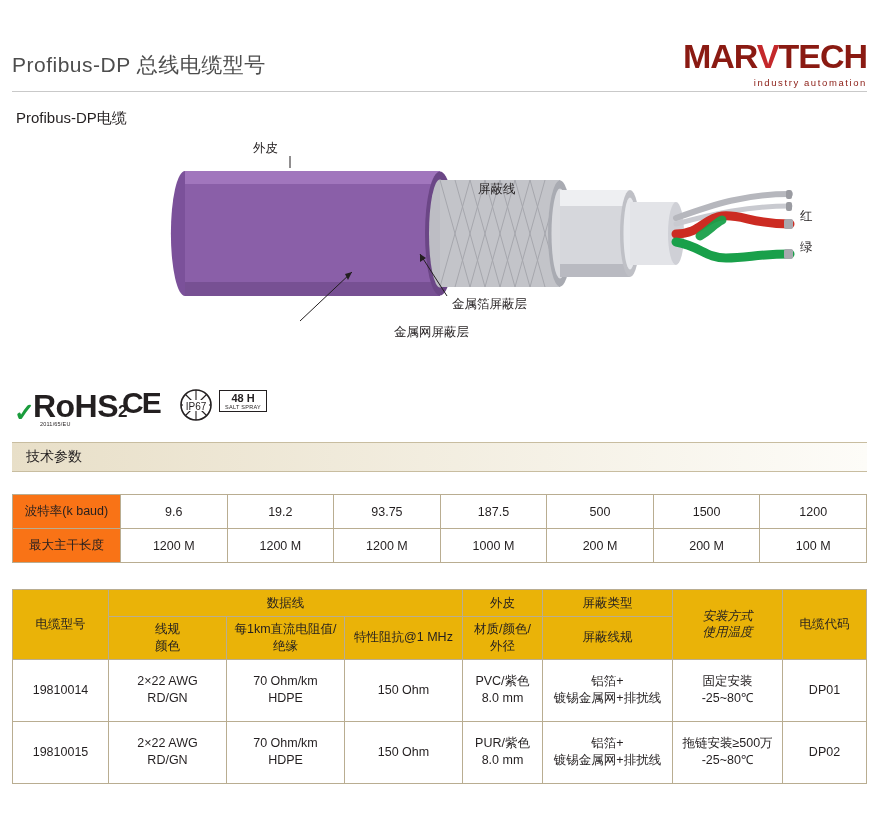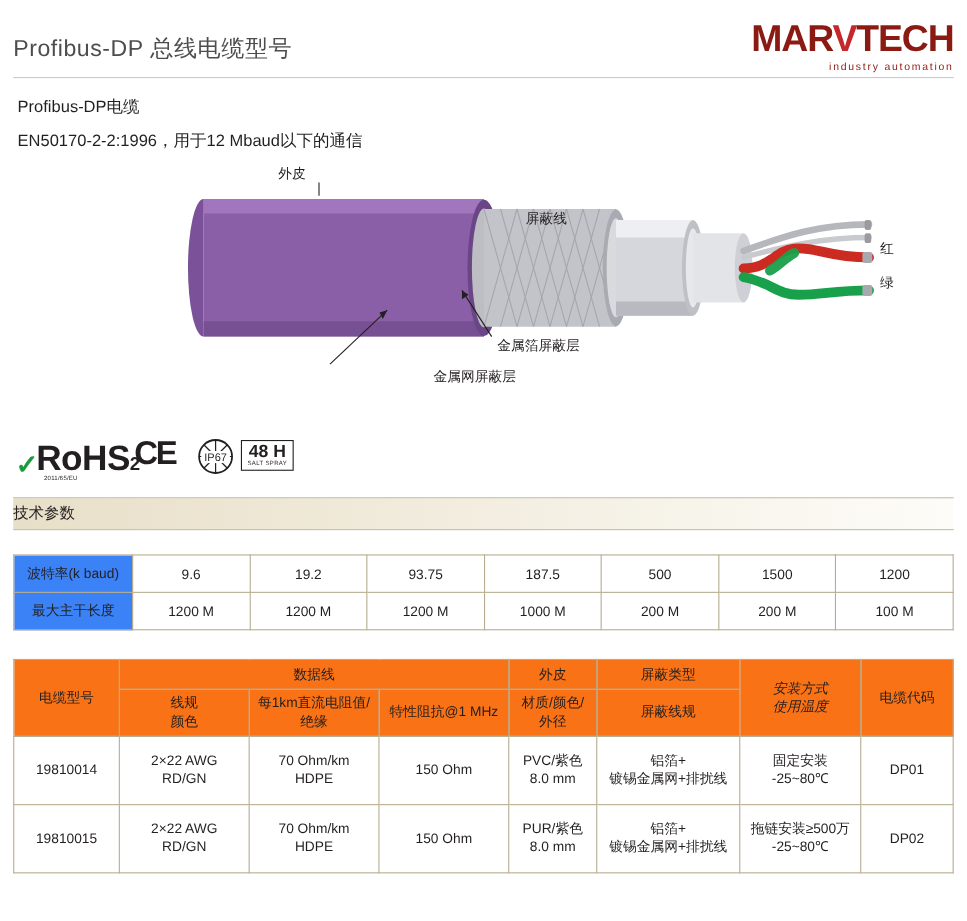--- a/index.html
+++ b/index.html
@@ -12,20 +12,21 @@
     color: #231f20;
     position: relative;
     overflow: hidden;
   }
 
   
   .header {
     position: relative;
     height: 72px;
     padding: 0 28px;
+    margin-top: 21px;
   }
   .page-title {
     position: absolute;
     left: 12px;
     top: 30px;
     font-size: 21px;
     color: #4d4d4d;
     letter-spacing: 0.5px;
     white-space: nowrap;
   }
@@ -129,32 +130,33 @@
     letter-spacing: -2px;
   }
   .ip67 { left: 165px; top: 6px; }
   .salt { left: 205px; top: 8px; }
   .salt-box {
     border: 1.5px solid #231f20;
     padding: 2px 5px 1px 5px;
     text-align: center;
     line-height: 1.05;
   }
-  .salt-h { font-size: 16px; font-weight: bold; }
+  .salt-h { font-size: 11px; font-weight: bold; }
   .salt-s { font-size: 5.5px; letter-spacing: 0.3px; }
 
   
   .section-bar {
     margin: 8px 12px 0 12px;
     height: 30px;
     background: linear-gradient(to right, #e8dfc8, #fdfcf8);
     border-top: 1px solid #c8bda0;
     border-bottom: 1px solid #c8bda0;
     display: flex;
     align-items: center;
+    padding-left: 14px;
     font-size: 14px;
     color: #231f20;
   }
 
   
   table {
     border-collapse: collapse;
     font-size: 12.5px;
     color: #231f20;
   }
@@ -163,40 +165,40 @@
     width: 855px;
     table-layout: fixed;
   }
   .tbl-baud td {
     border: 1px solid #b9ad91;
     height: 34px;
     text-align: center;
     vertical-align: middle;
   }
   .tbl-baud td.rowhead {
-    background: #3b82f6;
+    background: #f97316;
     width: 108px;
     font-size: 12.5px;
   }
 
   .tbl-spec {
     margin: 26px 12px 0 12px;
     width: 855px;
     table-layout: fixed;
   }
   .tbl-spec td, .tbl-spec th {
     border: 1px solid #b9ad91;
     text-align: center;
     vertical-align: middle;
     font-weight: normal;
     padding: 4px 2px;
     line-height: 1.35;
   }
   .tbl-spec thead td, .tbl-spec thead th {
-    background: #f97316;
+    background: #eab308;
     height: 27px;
   }
   .tbl-spec tbody td {
     height: 62px;
   }
   .c-model { width: 96px; }
   .c-awg { width: 112px; }
   .c-res { width: 128px; }
   .c-imp { width: 115px; }
   .c-sheath { width: 80px; }
@@ -212,21 +214,20 @@
   <div class="page-title">Profibus-DP 总线电缆型号</div>
   <div class="header-rule"></div>
   <div class="logo">
     <div class="logo-word"><span>MAR</span><span class="v-accent">V</span><span>TECH</span></div>
     <div class="logo-sub">industry automation</div>
   </div>
 </div>
 
 <div class="intro">
   <div class="intro-line1">Profibus-DP电缆</div>
-  <div class="intro-line2">EN50170-2-2:1996，用于12 Mbaud以下的通信</div>
 </div>
 
 <div class="figure">
   <svg width="879" height="230" viewBox="0 0 879 230">
 
     <path d="M185,25 L440,25 L440,150 L185,150 Z" fill="#8a5fa8"></path>
     <path d="M185,25 L440,25 L440,38 L185,38 Z" fill="#a87ec4" opacity="0.75"></path>
     <path d="M185,136 L440,136 L440,150 L185,150 Z" fill="#6f4a8a" opacity="0.7"></path>
 
     <path d="M185,25 a14,62 0 0 0 0,125 z" fill="#7b519a"></path>

